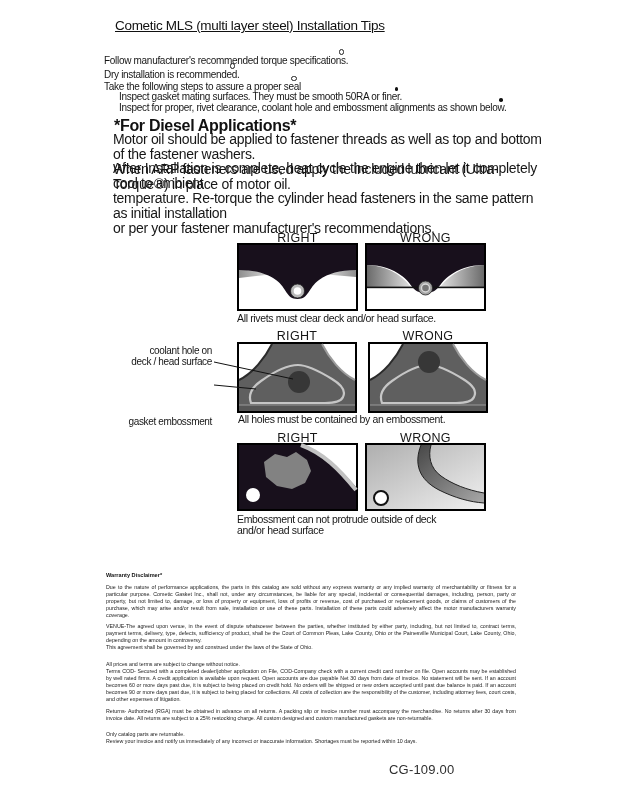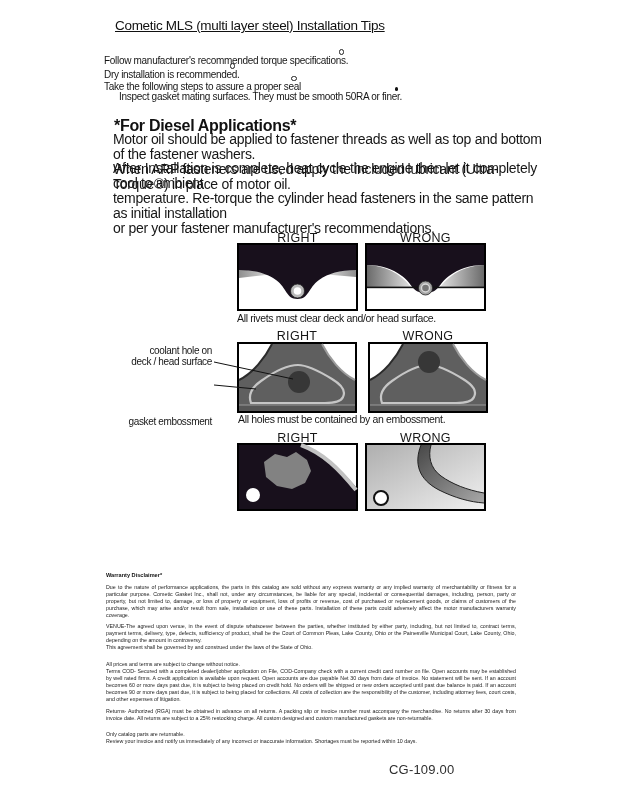--- a/index.html
+++ b/index.html
@@ -42,20 +42,24 @@
     <span class="dotO"></span>
     <span>Dry installation is recommended.</span>
   </div>
   <div class="abs bullet-row" style="left:104px;top:72.5px;">
     <span class="dotO"></span>
     <span>Take the following steps to assure a proper seal</span>
   </div>
   <div class="abs bullet-row" style="left:119px;top:84px;">
     <span class="dotF"></span>
     <span>Inspect gasket mating surfaces.  They must be smooth 50RA or finer.</span>
+  </div>
+  <div class="abs bullet-row" style="left:119px;top:95px;">
+    <span class="dotF"></span>
+    <span>Inspect for proper, rivet clearance, coolant hole and embossment alignments as shown below.</span>
   </div>
 
   <div class="abs h2" style="left:114px;top:117px;">*For Diesel Applications*</div>
   <div class="abs para" style="left:113px;top:132px;width:430px;">Motor oil should be applied to fastener threads as well as top and bottom of the fastener washers.
 When ARP fasteners are used apply the included lubricant (Ultra-Torque®) in place of motor oil.</div>
   <div class="abs para" style="left:113px;top:161px;width:430px;">After Installation is complete, heat cycle the engine then let it completely cool to ambient
 temperature. Re-torque the cylinder head fasteners in the same pattern as initial installation
 or per your fastener manufacturer's recommendations.</div>
 
   <div class="abs dlabel" style="left:237px;top:231px;width:121px;">RIGHT</div>
@@ -155,20 +159,22 @@
           <stop offset="1" stop-color="#a8a8a8"></stop>
         </linearGradient>
     </defs>
     <rect x="1" y="1" width="119" height="66" fill="url(#g3bg)" stroke="#000000" stroke-width="2"></rect>
     <path d="M56,2 C49,20 53,36 74,47 C90,55 105,59 119,60 L119,50 C102,47 87,41 76,33 C65,25 63,13 66,2 Z" fill="url(#g3st)"></path>
     <path d="M66,2 C63,13 65,25 76,33 C87,41 102,47 119,50" stroke="#222222" stroke-width="1" fill="none"></path>
     <path d="M56,2 C49,20 53,36 74,47 C90,55 105,59 119,60" stroke="#222222" stroke-width="1" fill="none"></path>
     <circle cx="16" cy="55" r="7" fill="#ffffff" stroke="#111111" stroke-width="2"></circle>
   </svg>
 
+  <div class="abs caption" style="left:237px;top:514px;">Embossment can not protrude outside of deck
+and/or head surface</div>
 
   <svg class="abs" style="left:0;top:0;pointer-events:none;" width="618" height="800" viewBox="0 0 618 800">
     <line x1="214" y1="362" x2="293" y2="379" stroke="#111111" stroke-width="1"></line>
     <line x1="214" y1="385" x2="256" y2="389" stroke="#111111" stroke-width="1"></line>
   </svg>
 
   <div class="abs warranty" style="left:106px;top:572px;">
     <div class="whead">Warranty Disclaimer*</div>
     <p style="margin-bottom:3.5px;">Due to the nature of performance applications, the parts in this catalog are sold without any express warranty or any implied warranty of merchantability or fitness for a particular purpose.  Cometic Gasket Inc., shall not, under any circumstances, be liable for any special, incidental or consequential damages, including, person, party or property, but not limited to, damage, or loss of property or equipment, loss of profits or revenue, cost of purchased or replacement goods, or claims of customers of the purchase, which may arise and/or result from sale, installation or use of these parts.  Installation of these parts could adversely affect the motor manufacturers warranty coverage.</p>
     <p style="margin-bottom:10px;">VENUE-The agreed upon venue, in the event of dispute whatsoever between the parties, whether instituted by either party, including, but not limited to, contract terms, payment terms, delivery, type, defects, sufficiency of product, shall be the Court of Common Pleas, Lake County, Ohio or the Painesville Municipal Court, Lake County, Ohio, depending on the amount in controversy.

